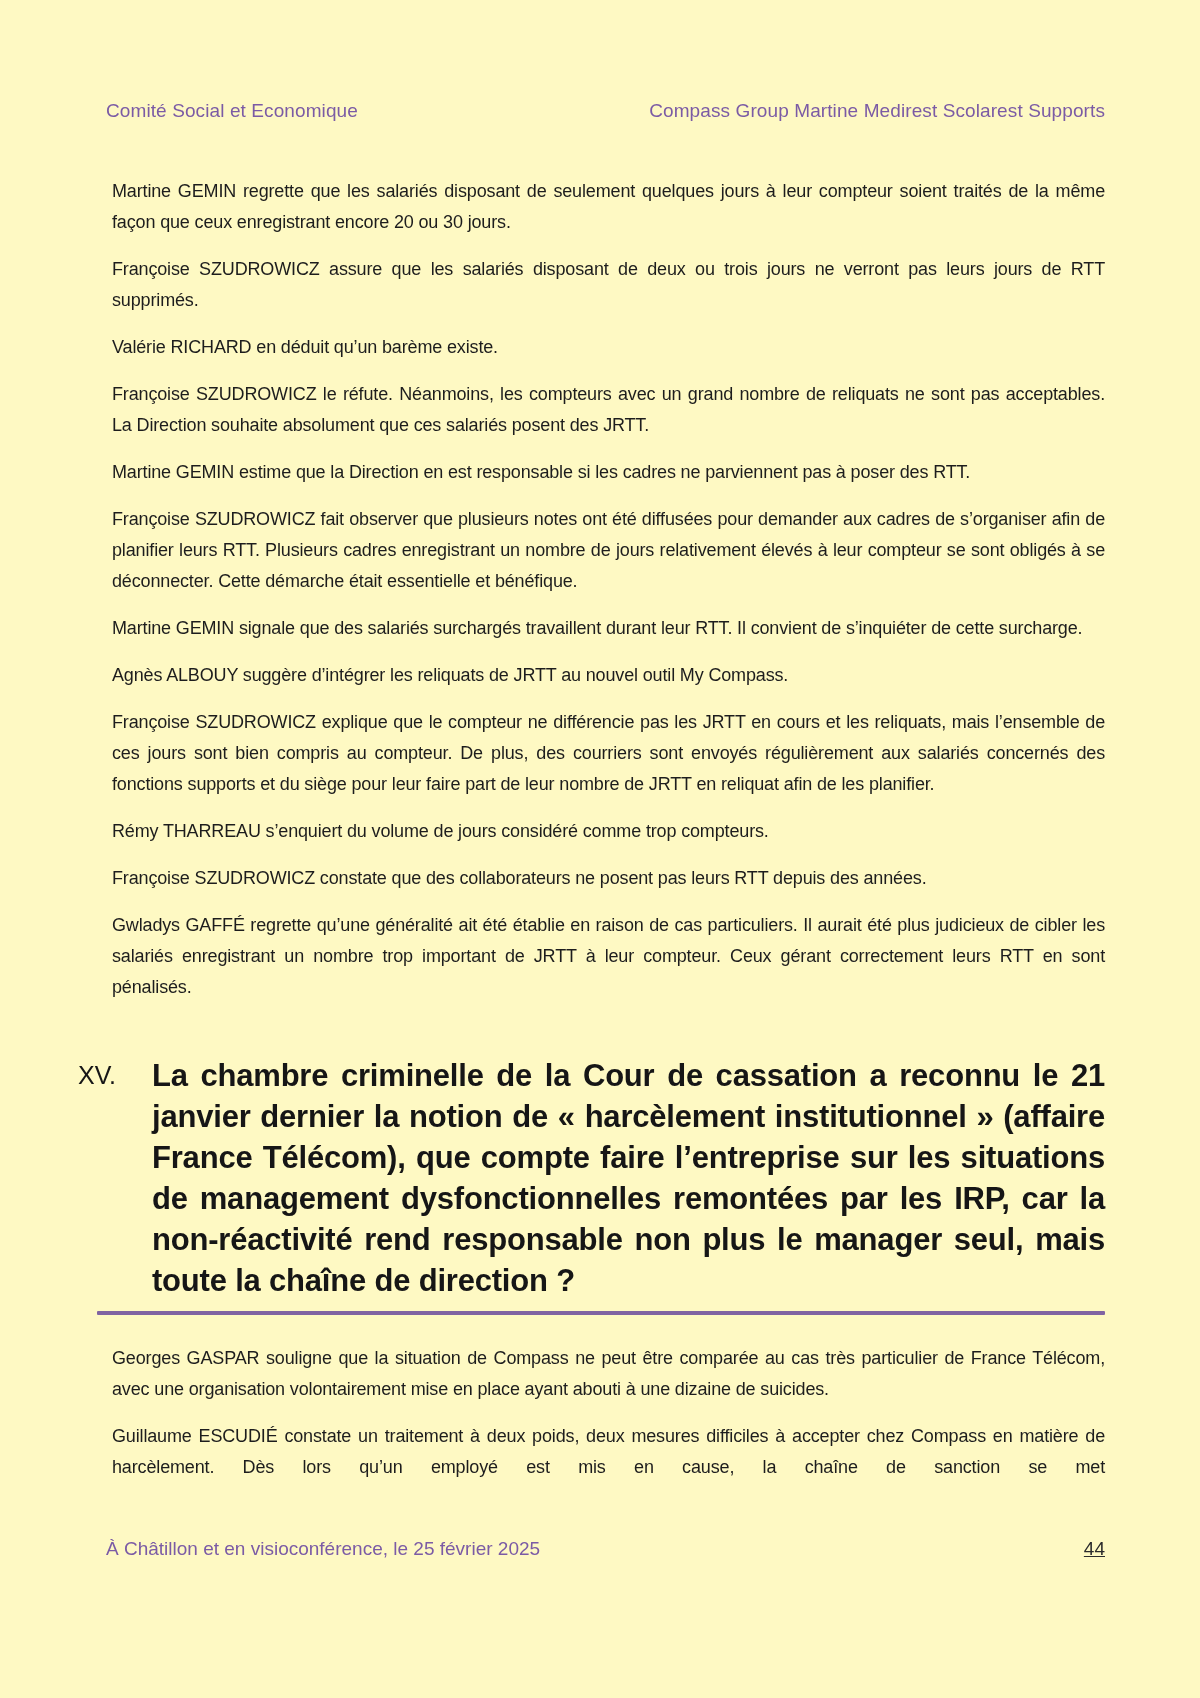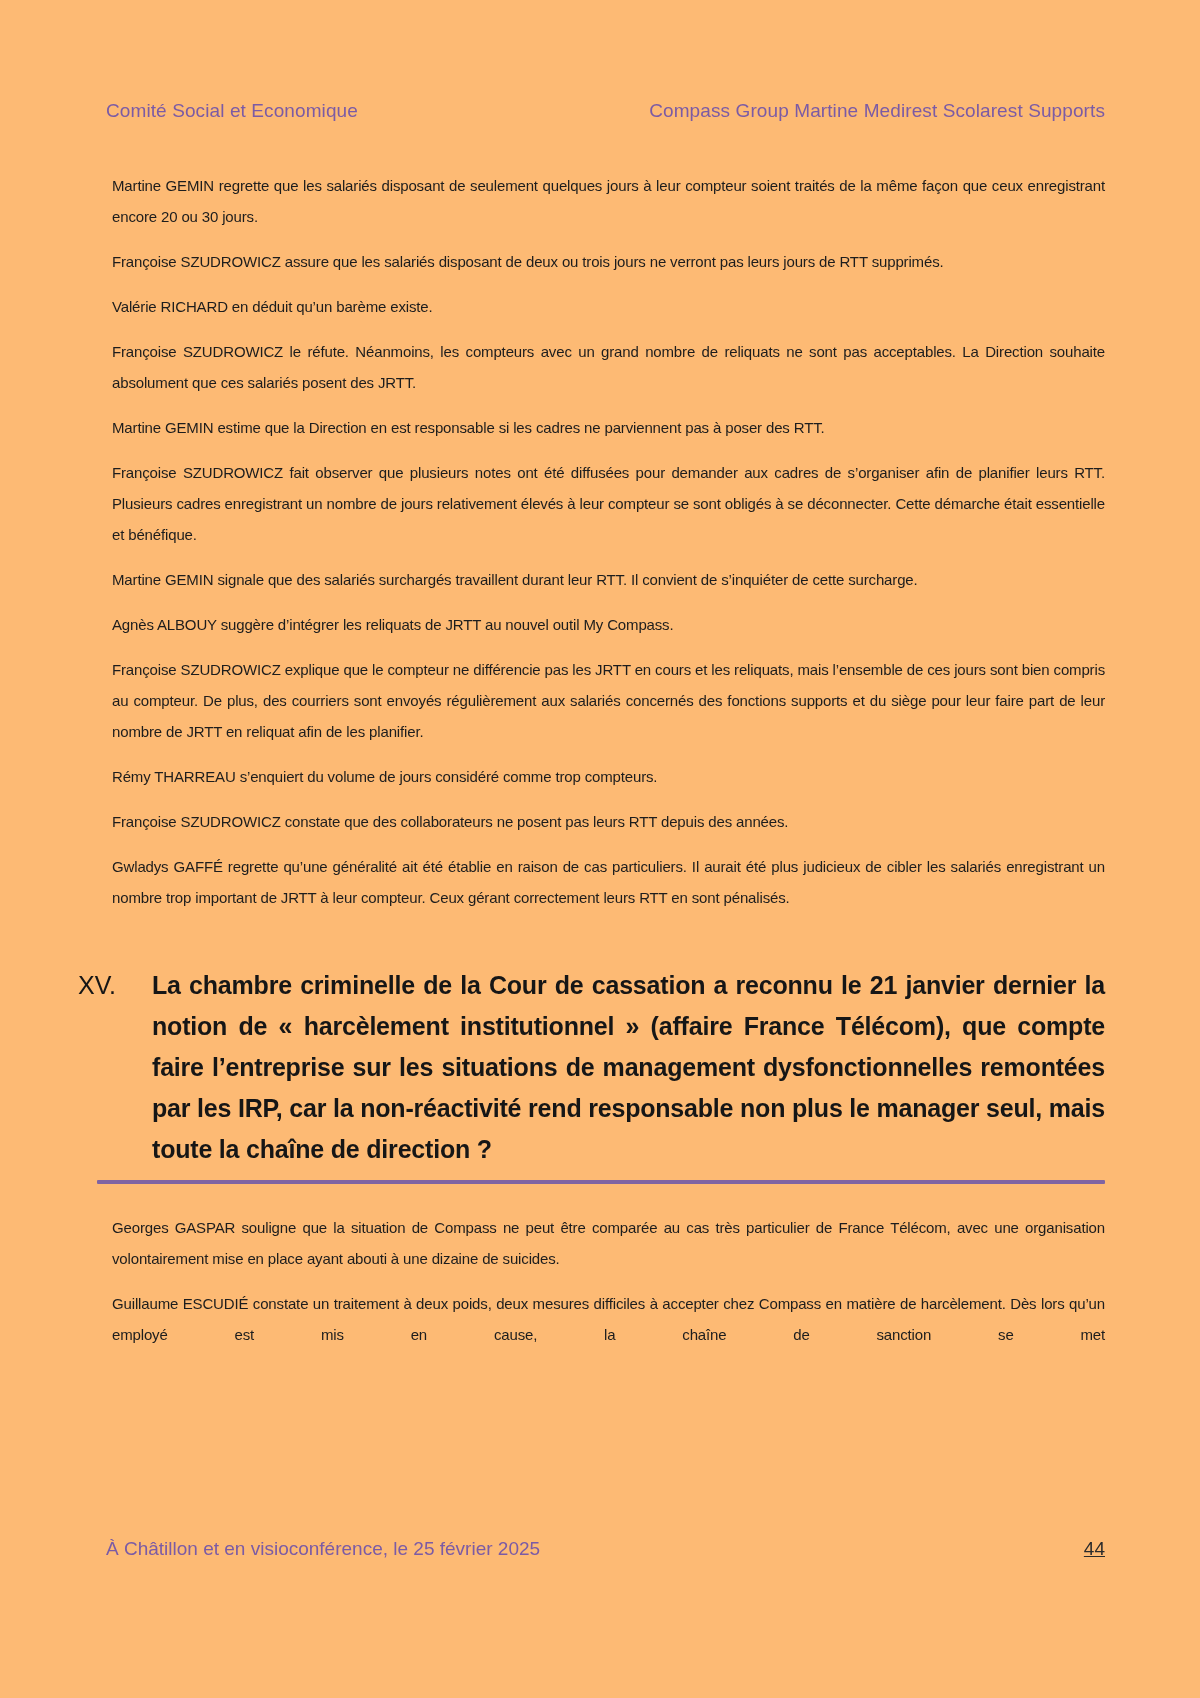--- a/index.html
+++ b/index.html
@@ -4,21 +4,21 @@
 <style>
   html, body {
     margin: 0;
     padding: 0;
     background: #ffffff;
   }
   .page {
     position: relative;
     width: 1200px;
     height: 1698px;
-    background: #fdba74;
+    background: #fef9c3;
     font-family: "Liberation Sans", sans-serif;
     color: #1d1d1d;
     overflow: hidden;
     box-sizing: border-box;
   }
   .page-header {
     position: absolute;
     top: 100px;
     left: 106px;
     right: 95px;
@@ -28,22 +28,22 @@
     color: #7b5ba5;
     letter-spacing: 0.1px;
   }
   .content {
     position: absolute;
     top: 160px;
     left: 112px;
     width: 993px;
   }
   .content p {
-    margin: 10px 0 14px 0;
-    font-size: 15px;
+    margin: 16px 0 14px 0;
+    font-size: 18px;
     line-height: 31px;
     letter-spacing: -0.15px;
     text-align: justify;
     color: #1d1d1d;
   }
   .content p.continued {
     text-align-last: justify;
   }
   .heading-block {
     position: relative;
@@ -55,21 +55,21 @@
     position: absolute;
     left: -34px;
     top: 0;
     font-size: 25px;
     font-weight: normal;
     line-height: 41px;
     color: #161616;
   }
   .heading-title {
     margin: 0;
-    font-size: 25px;
+    font-size: 31px;
     font-weight: bold;
     line-height: 41px;
     letter-spacing: -0.2px;
     text-align: justify;
     color: #161616;
   }
   .heading-rule {
     height: 4px;
     background: #8064a2;
     margin: 10px 0 28px -15px;

